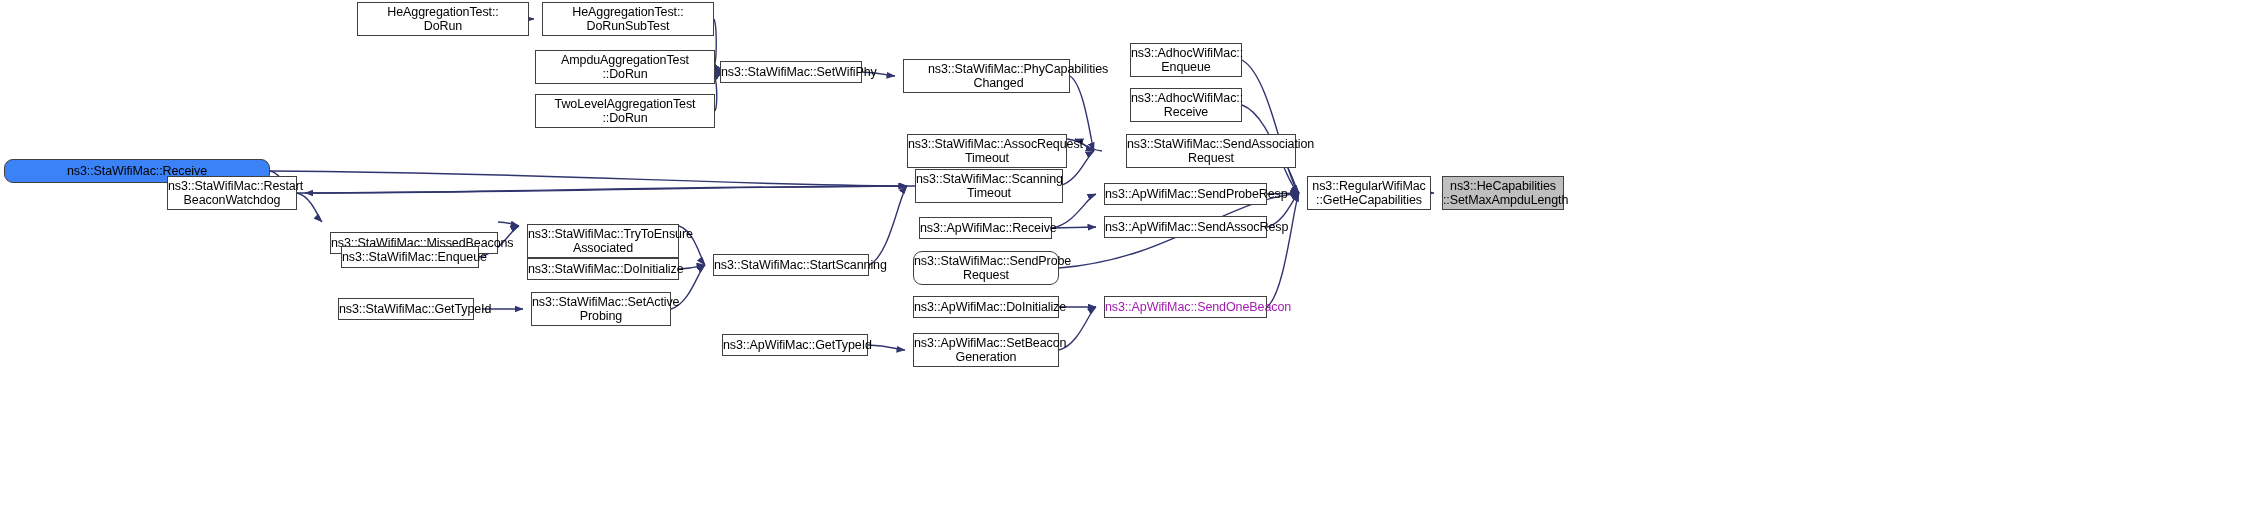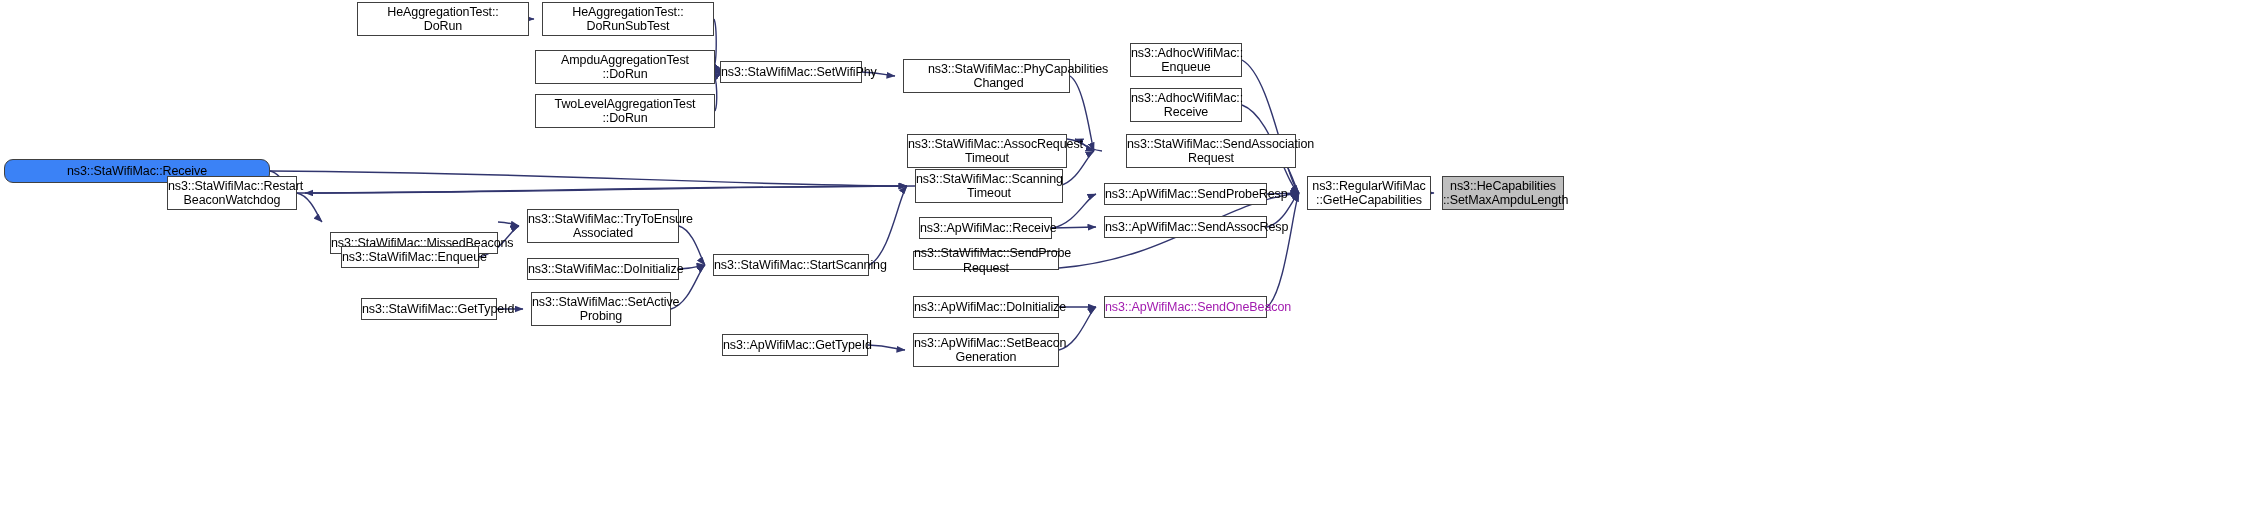--- a/index.html
+++ b/index.html
@@ -110,39 +110,39 @@
       <div class="node" style="left: 720px; top: 61px; width: 142px; height: 22px; background: rgb(255, 255, 255); border-color: rgb(64, 64, 64); color: rgb(0, 0, 0);"><span class="node-label">ns3::StaWifiMac::SetWifiPhy</span></div>
       <div class="node" style="left: 167px; top: 176px; width: 130px; height: 34px; background: rgb(255, 255, 255); border-color: rgb(64, 64, 64); color: rgb(0, 0, 0);"><span class="node-label">ns3::StaWifiMac::Restart
 BeaconWatchdog</span></div>
       <div class="node" style="left: 903px; top: 59px; width: 167px; height: 34px; background: rgb(255, 255, 255); border-color: rgb(64, 64, 64); color: rgb(0, 0, 0); padding-left: 24px;"><span class="node-label">ns3::StaWifiMac::PhyCapabilities
 Changed</span></div>
       <div class="node" style="left: 907px; top: 122px; width: 160px; height: 34px; background: rgb(255, 255, 255); border-color: rgb(64, 64, 64); color: rgb(0, 0, 0); margin-top: 12px;"><span class="node-label">ns3::StaWifiMac::AssocRequest
 Timeout</span></div>
       <div class="node" style="left: 915px; top: 169px; width: 148px; height: 34px; background: rgb(255, 255, 255); border-color: rgb(64, 64, 64); color: rgb(0, 0, 0);"><span class="node-label">ns3::StaWifiMac::Scanning
 Timeout</span></div>
       <div class="node" style="left: 330px; top: 211px; width: 168px; height: 22px; background: rgb(255, 255, 255); border-color: rgb(64, 64, 64); color: rgb(0, 0, 0); margin-top: 21px;"><span class="node-label">ns3::StaWifiMac::MissedBeacons</span></div>
-      <div class="node" style="left: 527px; top: 209px; width: 152px; height: 34px; background: rgb(255, 255, 255); border-color: rgb(64, 64, 64); color: rgb(0, 0, 0);"><span class="node-label">ns3::StaWifiMac::TryToEnsure
+      <div class="node" style="left: 527px; top: 224px; width: 152px; height: 34px; background: rgb(255, 255, 255); border-color: rgb(64, 64, 64); color: rgb(0, 0, 0);"><span class="node-label">ns3::StaWifiMac::TryToEnsure
 Associated</span></div>
       <div class="node" style="left: 341px; top: 246px; width: 138px; height: 22px; background: rgb(255, 255, 255); border-color: rgb(64, 64, 64); color: rgb(0, 0, 0);"><span class="node-label">ns3::StaWifiMac::Enqueue</span></div>
       <div class="node" style="left: 527px; top: 258px; width: 152px; height: 22px; background: rgb(255, 255, 255); border-color: rgb(64, 64, 64); color: rgb(0, 0, 0);"><span class="node-label">ns3::StaWifiMac::DoInitialize</span></div>
-      <div class="node" style="left: 361px; top: 298px; width: 136px; height: 22px; background: rgb(255, 255, 255); border-color: rgb(64, 64, 64); color: rgb(0, 0, 0);"><span class="node-label">ns3::StaWifiMac::GetTypeId</span></div>
+      <div class="node" style="left: 338px; top: 298px; width: 136px; height: 22px; background: rgb(255, 255, 255); border-color: rgb(64, 64, 64); color: rgb(0, 0, 0);"><span class="node-label">ns3::StaWifiMac::GetTypeId</span></div>
       <div class="node" style="left: 531px; top: 292px; width: 140px; height: 34px; background: rgb(255, 255, 255); border-color: rgb(64, 64, 64); color: rgb(0, 0, 0);"><span class="node-label">ns3::StaWifiMac::SetActive
 Probing</span></div>
       <div class="node" style="left: 713px; top: 254px; width: 156px; height: 22px; background: rgb(255, 255, 255); border-color: rgb(64, 64, 64); color: rgb(0, 0, 0);"><span class="node-label">ns3::StaWifiMac::StartScanning</span></div>
       <div class="node" style="left: 722px; top: 334px; width: 146px; height: 22px; background: rgb(255, 255, 255); border-color: rgb(64, 64, 64); color: rgb(0, 0, 0);"><span class="node-label">ns3::ApWifiMac::GetTypeId</span></div>
       <div class="node" style="left: 1130px; top: 43px; width: 112px; height: 34px; background: rgb(255, 255, 255); border-color: rgb(64, 64, 64); color: rgb(0, 0, 0);"><span class="node-label">ns3::AdhocWifiMac::
 Enqueue</span></div>
       <div class="node" style="left: 1130px; top: 88px; width: 112px; height: 34px; background: rgb(255, 255, 255); border-color: rgb(64, 64, 64); color: rgb(0, 0, 0);"><span class="node-label">ns3::AdhocWifiMac::
 Receive</span></div>
       <div class="node" style="left: 1102px; top: 134px; width: 170px; height: 34px; background: rgb(255, 255, 255); border-color: rgb(64, 64, 64); color: rgb(0, 0, 0); margin-left: 24px;"><span class="node-label">ns3::StaWifiMac::SendAssociation
 Request</span></div>
       <div class="node" style="left: 1104px; top: 183px; width: 163px; height: 22px; background: rgb(255, 255, 255); border-color: rgb(64, 64, 64); color: rgb(0, 0, 0);"><span class="node-label">ns3::ApWifiMac::SendProbeResp</span></div>
       <div class="node" style="left: 919px; top: 217px; width: 133px; height: 22px; background: rgb(255, 255, 255); border-color: rgb(64, 64, 64); color: rgb(0, 0, 0);"><span class="node-label">ns3::ApWifiMac::Receive</span></div>
       <div class="node" style="left: 1104px; top: 216px; width: 163px; height: 22px; background: rgb(255, 255, 255); border-color: rgb(64, 64, 64); color: rgb(0, 0, 0);"><span class="node-label">ns3::ApWifiMac::SendAssocResp</span></div>
-      <div class="node" style="left: 913px; top: 251px; width: 146px; height: 19px; background: rgb(255, 255, 255); border-color: rgb(64, 64, 64); color: rgb(0, 0, 0);"><span class="node-label">ns3::StaWifiMac::SendProbe
+      <div class="node" style="left: 913px; top: 251px; width: 146px; height: 34px; background: rgb(255, 255, 255); border-color: rgb(64, 64, 64); color: rgb(0, 0, 0); border-radius: 9px;"><span class="node-label">ns3::StaWifiMac::SendProbe
 Request</span></div>
       <div class="node" style="left: 913px; top: 296px; width: 146px; height: 22px; background: rgb(255, 255, 255); border-color: rgb(64, 64, 64); color: rgb(0, 0, 0);"><span class="node-label">ns3::ApWifiMac::DoInitialize</span></div>
       <div class="node" style="left: 1104px; top: 296px; width: 163px; height: 22px; background: rgb(255, 255, 255); border-color: rgb(64, 64, 64); color: #a21caf;"><span class="node-label">ns3::ApWifiMac::SendOneBeacon</span></div>
       <div class="node" style="left: 913px; top: 333px; width: 146px; height: 34px; background: rgb(255, 255, 255); border-color: rgb(64, 64, 64); color: rgb(0, 0, 0);"><span class="node-label">ns3::ApWifiMac::SetBeacon
 Generation</span></div>
       <div class="node" style="left: 1307px; top: 176px; width: 124px; height: 34px; background: rgb(255, 255, 255); border-color: rgb(64, 64, 64); color: rgb(0, 0, 0);"><span class="node-label">ns3::RegularWifiMac
 ::GetHeCapabilities</span></div>
       <div class="node highlight" style="left: 1442px; top: 176px; width: 122px; height: 34px; background: rgb(191, 191, 191); border-color: rgb(64, 64, 64); color: rgb(0, 0, 0);"><span class="node-label">ns3::HeCapabilities
 ::SetMaxAmpduLength</span></div>
     </div>

